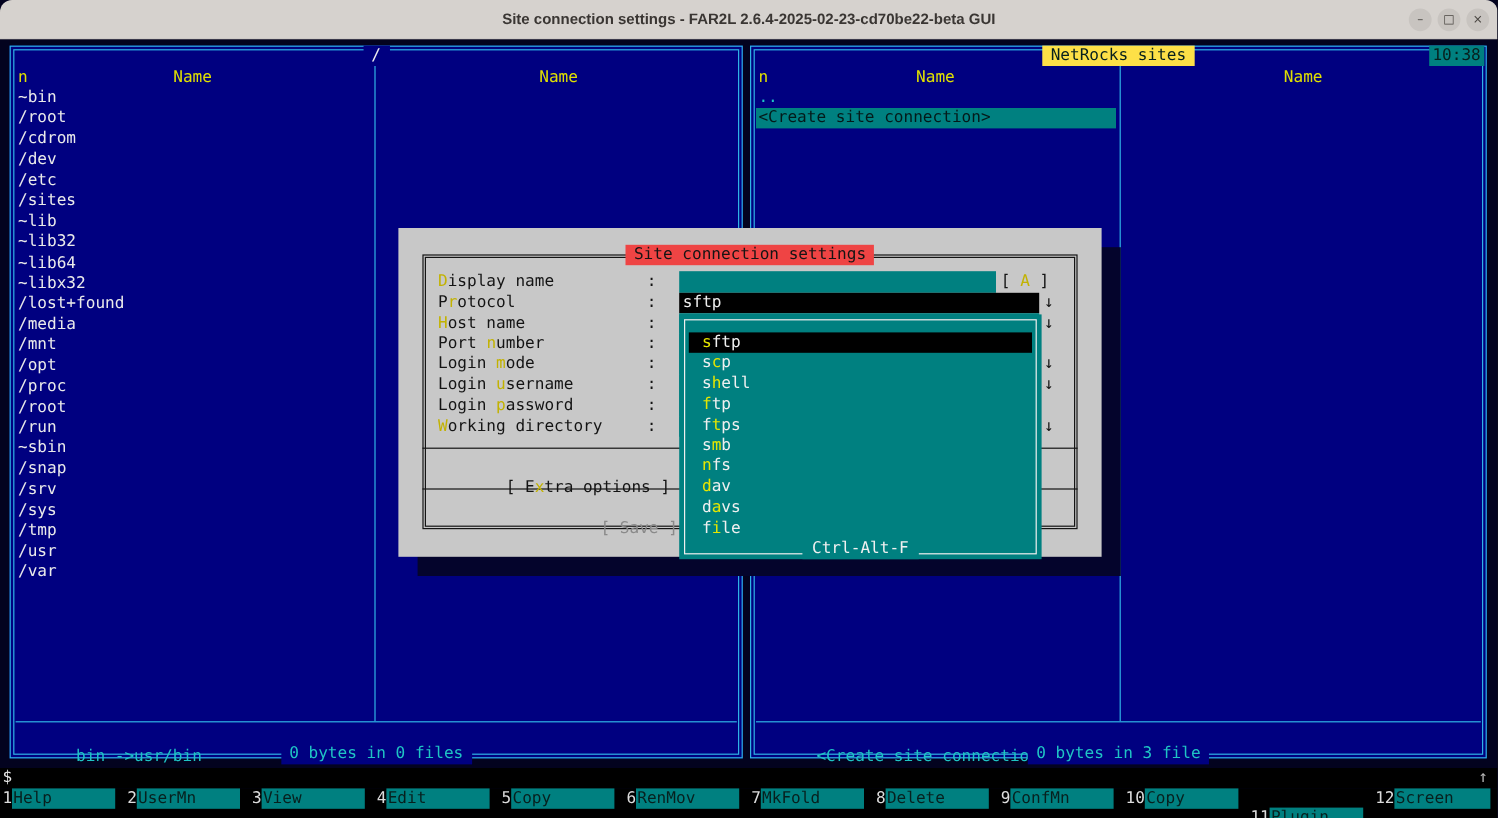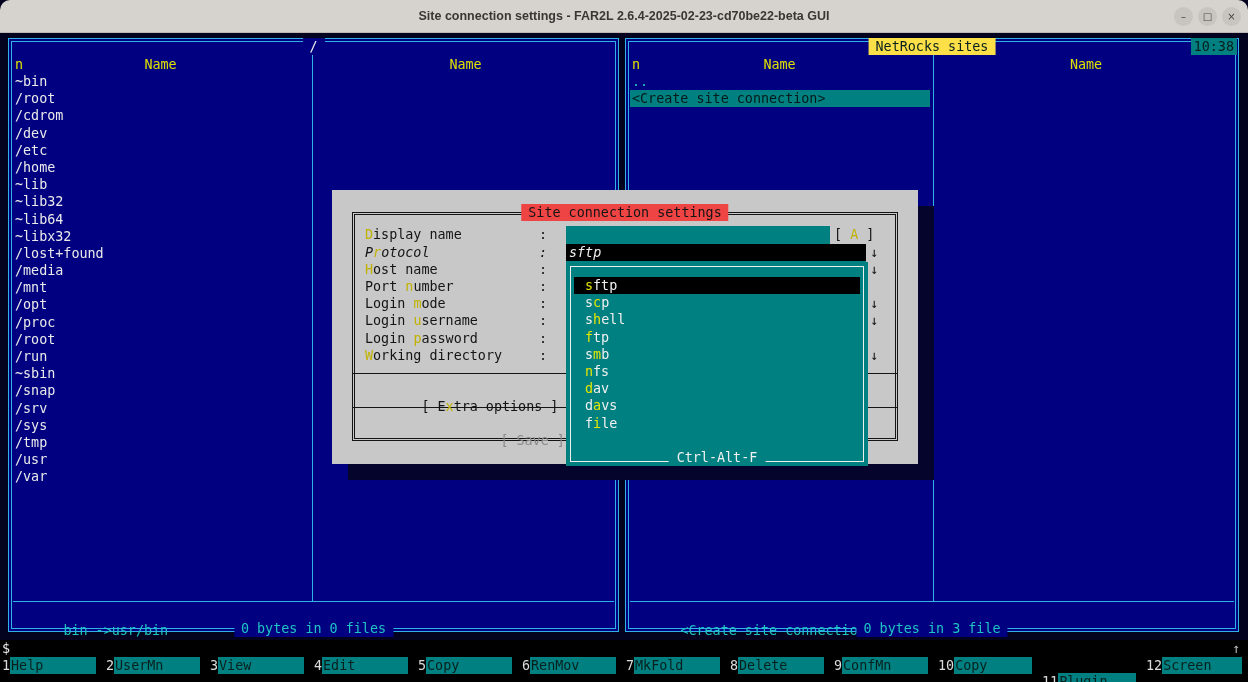--- a/index.html
+++ b/index.html
@@ -109,21 +109,21 @@
       <span class="sortmode">n</span>
       <span class="colh" style="left:0;width:303px;">Name</span>
       <span class="colh" style="left:304px;right:0;">Name</span>
     </div>
     <div class="flist">
         <div class="fitem">~bin</div>
         <div class="fitem">/root</div>
         <div class="fitem">/cdrom</div>
         <div class="fitem">/dev</div>
         <div class="fitem">/etc</div>
-        <div class="fitem">/home</div>
+        <div class="fitem">/sites</div>
         <div class="fitem">~lib</div>
         <div class="fitem">~lib32</div>
         <div class="fitem">~lib64</div>
         <div class="fitem">~libx32</div>
         <div class="fitem">/lost+found</div>
         <div class="fitem">/media</div>
         <div class="fitem">/mnt</div>
         <div class="fitem">/opt</div>
         <div class="fitem">/proc</div>
         <div class="fitem">/root</div>
@@ -167,21 +167,21 @@
     <div class="pfooter">0 bytes in 3 file</div>
   </div>
 
   <div class="dshadow"></div>
 
   <div class="dialog">
     <div class="dborder"></div>
     <div class="dtitle">Site connection settings</div>
     <div class="dfields">
         <div class="drow" style="top: 36.4px;"><span class="dlabel"><span class="hotg">D</span>isplay name</span><span class="dcolon">:</span><span class="dinput short"></span><span class="autoname">[ <span class="hotg">A</span> ]</span></div>
-        <div class="drow" style="top: 53.6px; font-style: italic;"><span class="dlabel">P<span class="hotg">r</span>otocol</span><span class="dcolon">:</span><span class="dcombo">sftp</span><span class="harrow">↓</span></div>
+        <div class="drow" style="top: 53.6px;"><span class="dlabel">P<span class="hotg">r</span>otocol</span><span class="dcolon">:</span><span class="dcombo">sftp</span><span class="harrow">↓</span></div>
         <div class="drow" style="top: 70.8px;"><span class="dlabel"><span class="hotg">H</span>ost name</span><span class="dcolon">:</span><span class="dinput long"></span><span class="harrow">↓</span></div>
         <div class="drow" style="top: 88px;"><span class="dlabel">Port <span class="hotg">n</span>umber</span><span class="dcolon">:</span><span class="dinput long"></span></div>
         <div class="drow" style="top: 105.2px;"><span class="dlabel">Login <span class="hotg">m</span>ode</span><span class="dcolon">:</span><span class="dinput long"></span><span class="harrow">↓</span></div>
         <div class="drow" style="top: 122.4px;"><span class="dlabel">Login <span class="hotg">u</span>sername</span><span class="dcolon">:</span><span class="dinput long"></span><span class="harrow">↓</span></div>
         <div class="drow" style="top: 139.6px;"><span class="dlabel">Login <span class="hotg">p</span>assword</span><span class="dcolon">:</span><span class="dinput long"></span></div>
         <div class="drow" style="top: 156.8px;"><span class="dlabel"><span class="hotg">W</span>orking directory</span><span class="dcolon">:</span><span class="dinput long"></span><span class="harrow">↓</span></div>
       </div>
     <div class="dsep" style="top:183px;"></div>
     <div class="dsep" style="top:217px;"></div>
     <div class="dbrow" style="top:191px;left:41px;">
@@ -192,20 +192,21 @@
     </div>
   </div>
 
   <div class="dropdown">
     <div class="ddborder"></div>
     <div class="ddlist">
         <div class="opt sel"><span class="hott">s</span>ftp</div>
         <div class="opt">s<span class="hott">c</span>p</div>
         <div class="opt">s<span class="hott">h</span>ell</div>
         <div class="opt"><span class="hott">f</span>tp</div>
+        <div class="opt">f<span class="hott">t</span>ps</div>
         <div class="opt">s<span class="hott">m</span>b</div>
         <div class="opt"><span class="hott">n</span>fs</div>
         <div class="opt"><span class="hott">d</span>av</div>
         <div class="opt">d<span class="hott">a</span>vs</div>
         <div class="opt">f<span class="hott">i</span>le</div>
       </div>
     <div class="ddhint">Ctrl-Alt-F</div>
   </div>
 
   <div class="cmdline">

